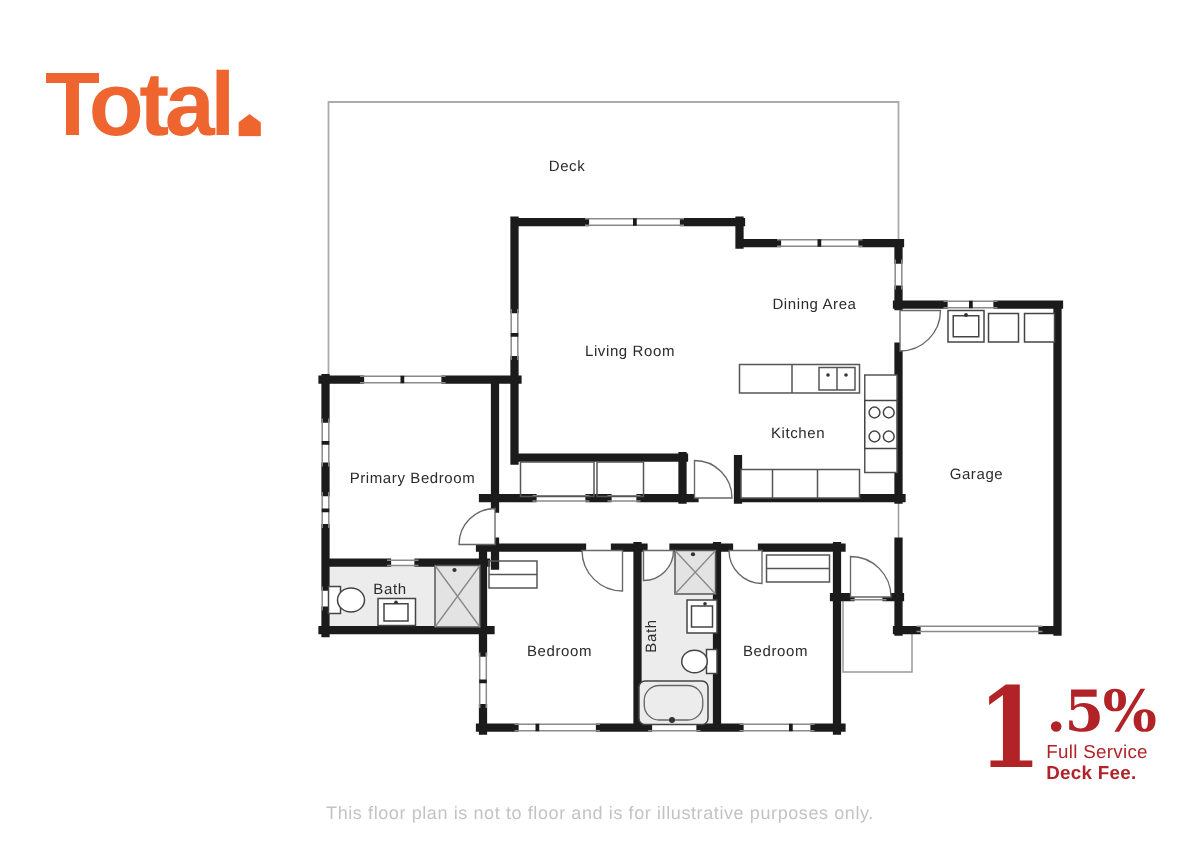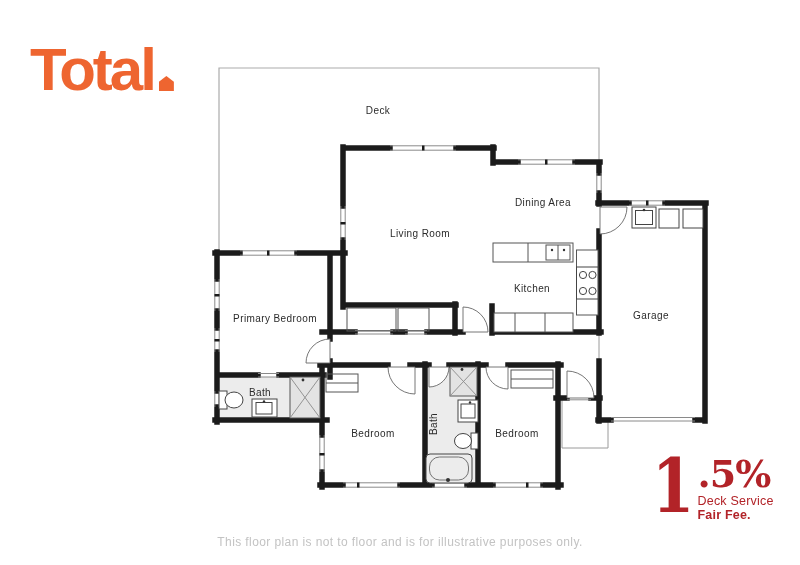--- a/index.html
+++ b/index.html
@@ -199,20 +199,20 @@
     <text class="room-label" x="260" y="396" text-anchor="middle" font-size="9.5">Bath</text>
     <text class="room-label" x="437" y="424" text-anchor="middle" font-size="9.5" transform="rotate(-90 437 424)">Bath</text>
     <text class="room-label" x="373" y="437" text-anchor="middle">Bedroom</text>
     <text class="room-label" x="517" y="437" text-anchor="middle">Bedroom</text>
   </svg>
 
   <div class="fee">
     <span class="fee-one">1</span>
     <div class="fee-right">
       <div class="fee-frac">.5%</div>
-      <div class="fee-l1">Deck Service</div>
-      <div class="fee-l2">Fair Fee.</div>
+      <div class="fee-l1">Full Service</div>
+      <div class="fee-l2">Deck Fee.</div>
     </div>
   </div>
 
   <div class="disclaimer">This floor plan is not to floor and is for illustrative purposes only.</div>
 
 </div>
 
 </body></html>

